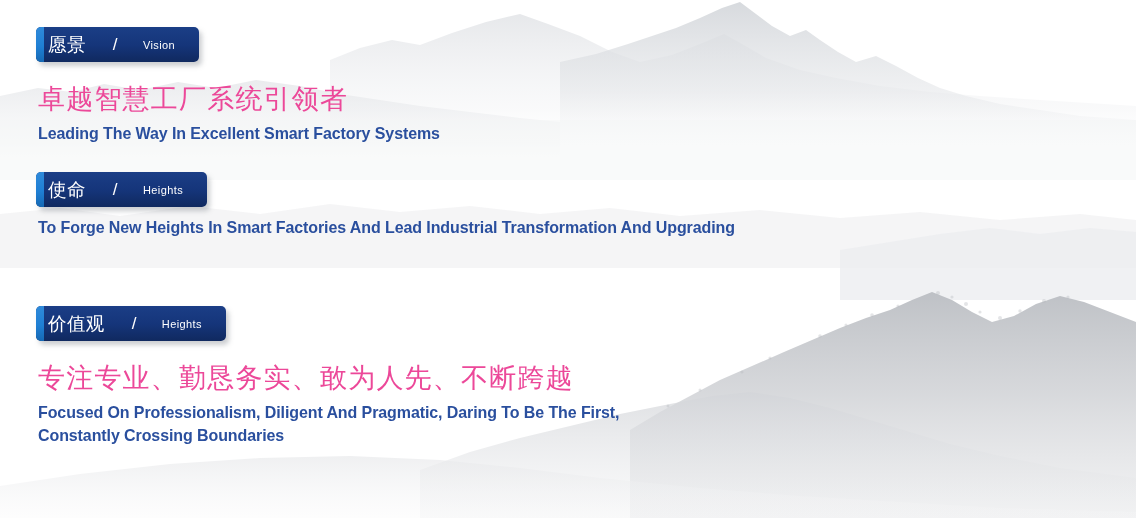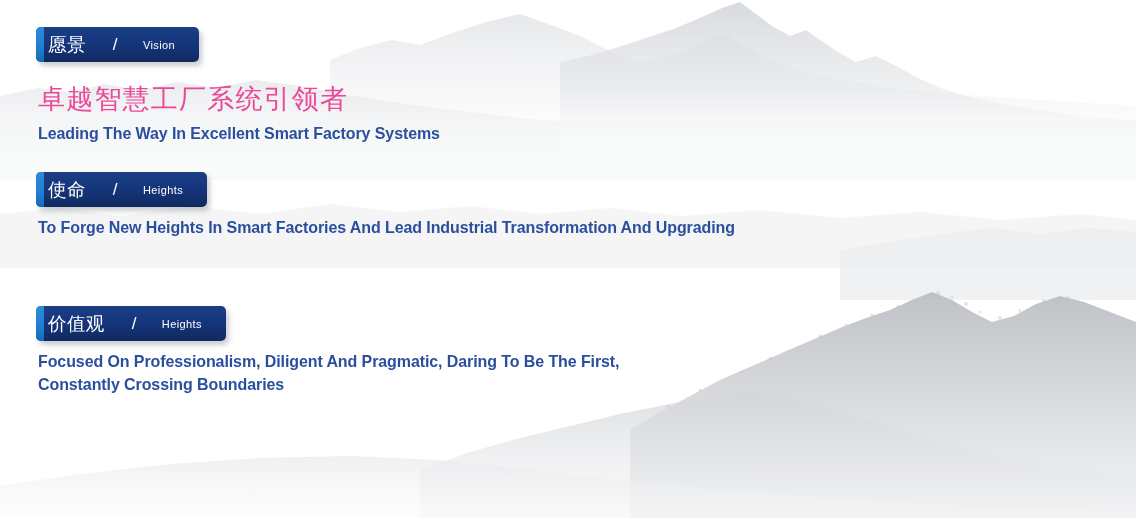--- a/index.html
+++ b/index.html
@@ -229,20 +229,21 @@
 
     <div class="block block-values">
       <div class="badge">
         <span class="badge-accent"></span>
         <span class="badge-text">
           <span class="badge-cn">价值观</span>
           <span class="badge-sep">/</span>
           <span class="badge-en">Heights</span>
         </span>
       </div>
+      <div class="heading-cn">专注专业、勤恳务实、敢为人先、不断跨越</div>
       <div class="sub-en">
         <span>Focused On Professionalism, Diligent And Pragmatic, Daring To Be The First,</span>
         <span class="line2">Constantly Crossing Boundaries</span>
       </div>
     </div>
 
   </div>
 </div>
 
 </body></html>

